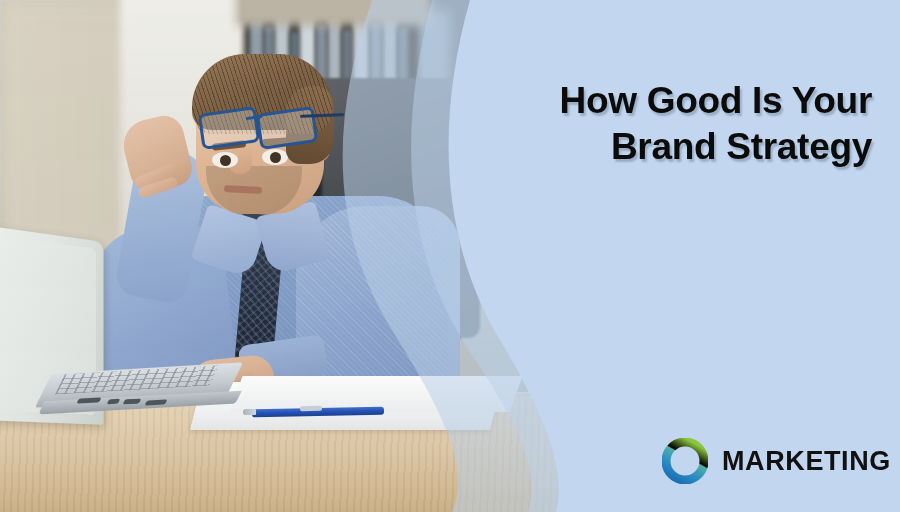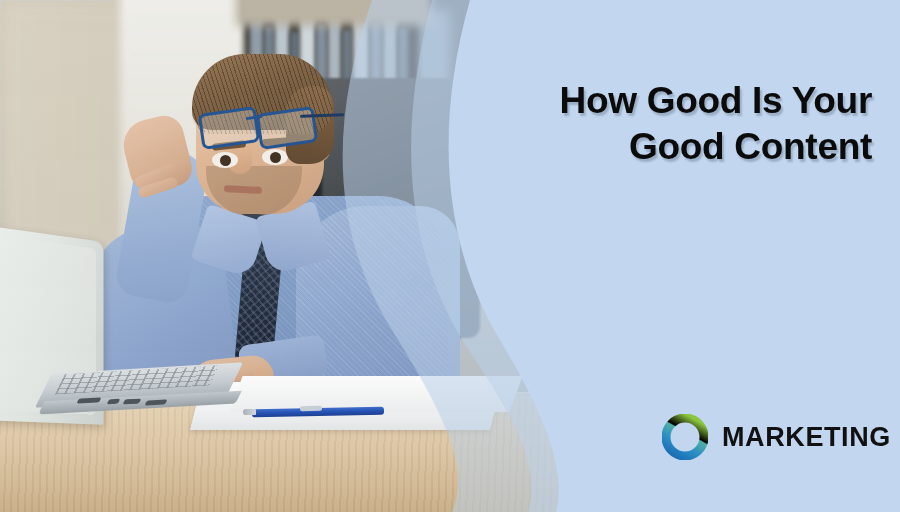--- a/index.html
+++ b/index.html
@@ -433,21 +433,21 @@
     color: #0b0b0b;
     letter-spacing: -0.3px;
     text-shadow: 2px 3px 2px rgba(90,105,130,0.38);
   }
   .headline .ln { display: block; }
 
   
   .logo {
     position: absolute;
     left: 662px;
-    top: 414px;
+    top: 438px;
     display: flex;
     align-items: center;
     gap: 14px;
   }
   .logo-mark { width: 46px; height: 46px; display: block; }
   .logo-text { line-height: 1; }
   .logo-top {
     font-size: 27px;
     font-weight: bold;
     color: #111111;
@@ -569,21 +569,21 @@
 
     <path id="overlay-shape" d="M 372,0 C 330,120 330,230 392,330 C 448,420 470,470 452,512 L 900,512 L 900,0 Z" fill="#b9cfe8" opacity="0.55"></path>
 
     <path id="overlay-shape-2" d="M 432,0 C 398,130 402,250 470,352 C 520,426 540,472 528,512 L 900,512 L 900,0 Z" fill="#bcd2ea" opacity="0.5"></path>
 
     <path id="panel-shape" d="M 470,0 C 436,120 440,240 500,340 C 548,420 566,472 556,512 L 900,512 L 900,0 Z" fill="#c2d7ef"></path>
   </svg>
 
   <div class="headline">
     <span class="ln">How Good Is Your</span>
-    <span class="ln">Good Content</span>
+    <span class="ln">Brand Strategy</span>
   </div>
 
   <div class="logo">
     <svg class="logo-mark" viewBox="0 0 46 46">
       <defs>
         <linearGradient id="ringGrad" x1="0.72" y1="0.02" x2="0.18" y2="0.98">
           <stop offset="0%" stop-color="#8cc63f"></stop>
           <stop offset="35%" stop-color="#56b господ"></stop>
           <stop offset="38%" stop-color="#4fb0a6"></stop>
           <stop offset="70%" stop-color="#2b8cc4"></stop>

